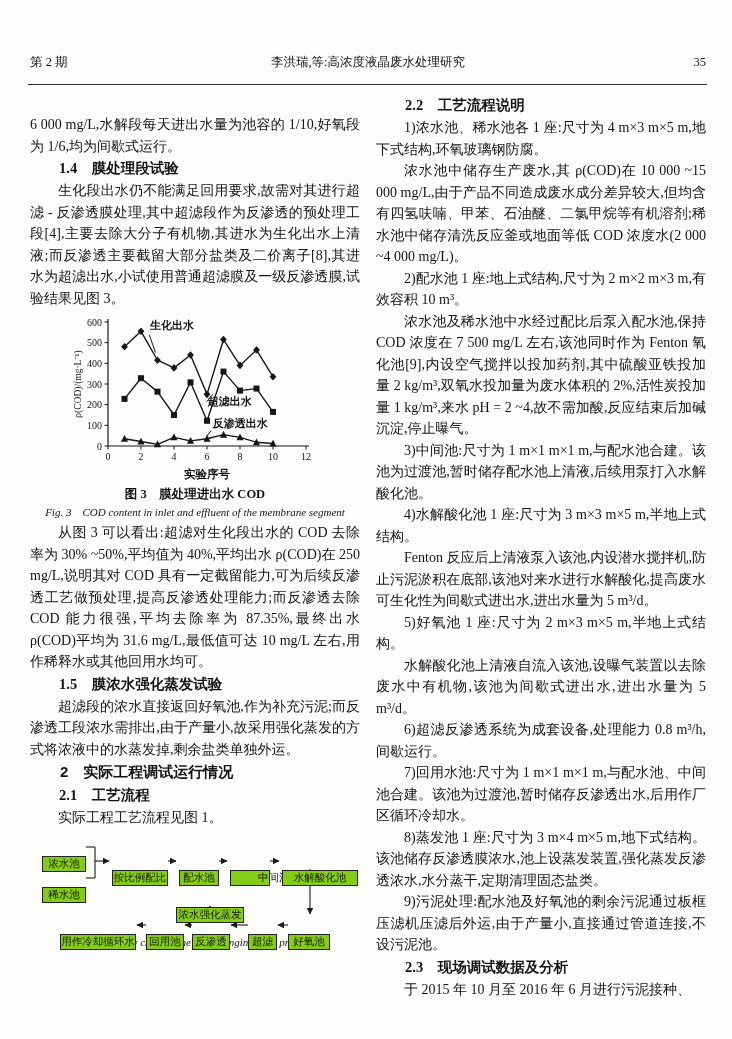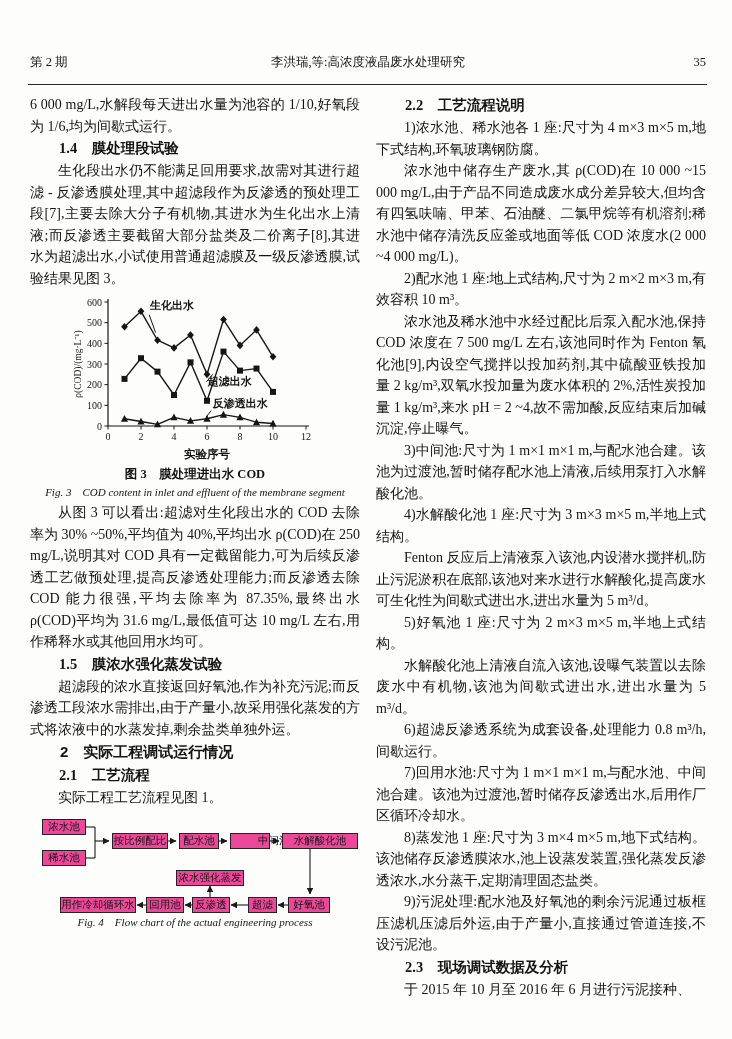--- a/index.html
+++ b/index.html
@@ -11,54 +11,54 @@
   .hdr{position:absolute;top:54px;left:30px;width:676px;display:flex;
        justify-content:space-between;align-items:baseline;font-size:12.5px;}
   .hdr .c{flex:1;text-align:center;}
   .hdr .l{width:70px;text-align:left;}
   .hdr .r{width:70px;text-align:right;}
   .hdr-rule{position:absolute;top:84px;left:28px;width:679px;border-top:1.6px solid #2a2a2a;}
   
   .cols{position:absolute;top:94px;left:30px;width:676px;display:flex;gap:16px;}
   .col{width:330px;font-size:14px;line-height:21.5px;}
   p{margin:0;text-indent:2em;text-align:justify;}
-  p.noind{text-indent:0;}
+  p.noind{text-indent:0;margin-top:20px;}
   .h-min{font-weight:bold;font-size:14.5px;line-height:23px;margin:0;text-align:left;}
   .h-maj{font-weight:bold;font-size:15px;line-height:24px;margin:0;text-align:left;
          font-family:"Liberation Sans",sans-serif;}
   
   .fig3{margin:3px 0 1px 0;}
   .fig3 svg{display:block;margin-left:40px;}
   .cap-zh{font-weight:bold;font-size:12.5px;text-align:center;line-height:20px;text-indent:0;}
   .cap-en{font-size:11px;text-align:center;line-height:17px;text-indent:0;font-style:italic;}
   
   .fig4{position:relative;width:332px;height:100px;margin-top:5px;}
   .fig4 svg{position:absolute;left:0;top:0;}
   .fbox{position:absolute;box-sizing:border-box;height:16px;border:1px solid #232323;
-        background:#ec4899;font-size:10.5px;line-height:13.5px;text-align:center;
-        white-space:nowrap;font-family:"Liberation Serif",serif;}
+        background:#84cc16;font-size:10.5px;line-height:13.5px;text-align:center;
+        white-space:nowrap;font-family:"Liberation Serif",serif;margin-top:17px;}
 </style>
 </head>
 <body>
 
 <div class="page">
 
   <div class="hdr">
     <span class="l">第 2 期</span>
     <span class="c">李洪瑞,等:高浓度液晶废水处理研究</span>
     <span class="r">35</span>
   </div>
   <div class="hdr-rule"></div>
 
   <div class="cols">
 
     <div class="col">
       <p class="noind">6 000 mg/L,水解段每天进出水量为池容的 1/10,好氧段为 1/6,均为间歇式运行。</p>
       <p class="h-min">1.4　膜处理段试验</p>
-      <p>生化段出水仍不能满足回用要求,故需对其进行超滤 - 反渗透膜处理,其中超滤段作为反渗透的预处理工段[7],主要去除大分子有机物,其进水为生化出水上清液;而反渗透主要截留大部分盐类及二价离子[8],其进水为超滤出水,小试使用普通超滤膜及一级反渗透膜,试验结果见图 3。</p>
+      <p>生化段出水仍不能满足回用要求,故需对其进行超滤 - 反渗透膜处理,其中超滤段作为反渗透的预处理工段[4],主要去除大分子有机物,其进水为生化出水上清液;而反渗透主要截留大部分盐类及二价离子[8],其进水为超滤出水,小试使用普通超滤膜及一级反渗透膜,试验结果见图 3。</p>
 
       <div class="fig3">
         <svg width="244" height="172" viewBox="0 0 244 172">
             <line x1="38" y1="7" x2="38" y2="134" stroke="#161616" stroke-width="1.2"></line>
             <line x1="38" y1="134" x2="239" y2="134" stroke="#161616" stroke-width="1.2"></line>
             <line x1="34.5" y1="134" x2="38" y2="134" stroke="#161616" stroke-width="1"></line>
             <text x="32" y="137.5" font-size="10" text-anchor="end" fill="#161616" font-family="Liberation Serif,serif">0</text>
             <line x1="34.5" y1="113.33333333333334" x2="38" y2="113.33333333333334" stroke="#161616" stroke-width="1"></line>
             <text x="32" y="116.83333333333334" font-size="10" text-anchor="end" fill="#161616" font-family="Liberation Serif,serif">100</text>
             <line x1="34.5" y1="92.66666666666667" x2="38" y2="92.66666666666667" stroke="#161616" stroke-width="1"></line>

